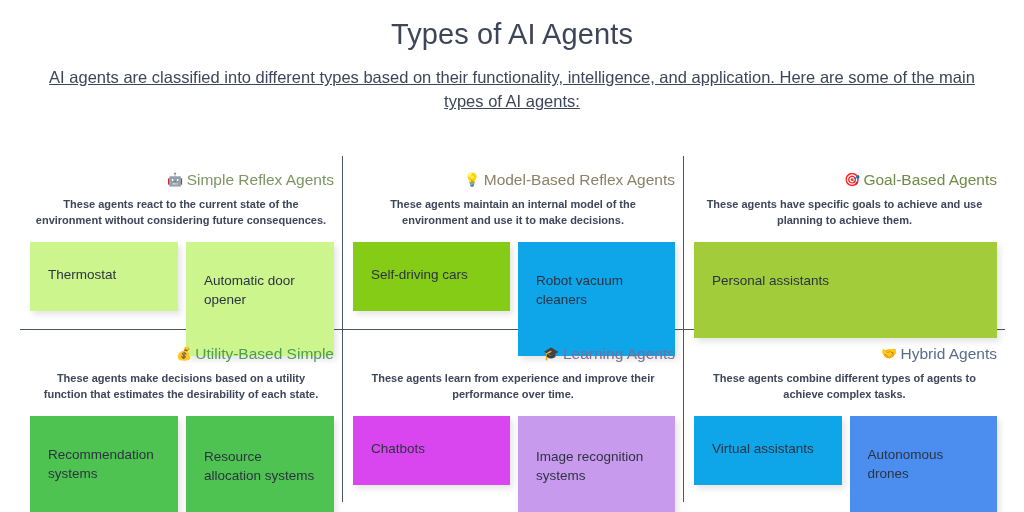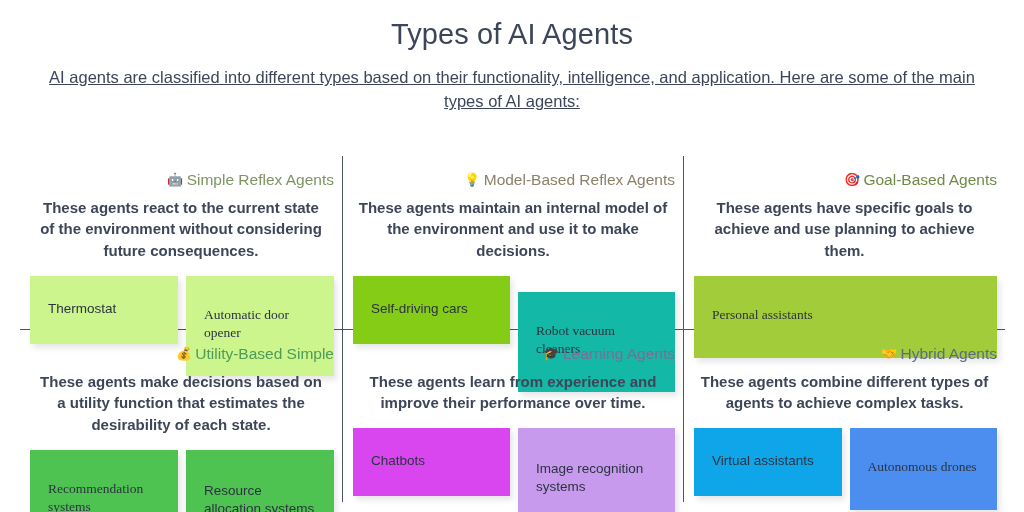--- a/index.html
+++ b/index.html
@@ -86,21 +86,21 @@
   }
 
   .card-title .emoji {
     font-size: 13px;
     margin-right: 3px;
     vertical-align: 1px;
   }
 
   .card-desc {
     text-align: center;
-    font-size: 15px;
+    font-size: 11px;
     font-weight: 600;
     color: #3d4659;
     line-height: 1.45;
     margin-top: 7px;
     padding: 0 6px;
   }
 
   
   .tiles {
     display: flex;
@@ -113,21 +113,21 @@
   .tile {
     flex: 1 1 0;
     min-width: 0;
     padding: 22px 14px 22px 18px;
     font-size: 13.5px;
     color: #2c3340;
     line-height: 1.35;
     box-shadow: 3px 4px 6px rgba(0,0,0,0.10);
   }
 
-  .tile.tall   { padding-top: 30px; padding-bottom: 34px; font-family: Liberation Serif, serif; }
+  .tile.tall   { padding-top: 30px; padding-bottom: 47px; }
   .tile.taller { padding-top: 32px; padding-bottom: 46px; }
   .tile.short  { padding-top: 24px; padding-bottom: 26px; }
 </style>
 </head>
 <body>
 
 <div class="page">
 
   <div class="header">
     <div class="page-title">Types of AI Agents</div>
@@ -152,21 +152,21 @@
     <div class="vdiv" style="background: rgb(75, 85, 103);"></div>
 
     <div class="cell">
       <div class="cell-inner">
         <div class="card-title" style="color: rgb(138, 129, 104);">
           <span class="emoji">💡</span><span>Model-Based Reflex Agents</span>
         </div>
         <div class="card-desc">These agents maintain an internal model of the environment and use it to make decisions.</div>
         <div class="tiles">
           <div class="tile short" style="background: #84cc16;">Self-driving cars</div>
-          <div class="tile tall" style="background: #14b8a6; margin-top: 16px;">Robot vacuum cleaners</div>
+          <div class="tile tall" style="background: #0ea5e9;">Robot vacuum cleaners</div>
         </div>
       </div>
     </div>
 
     <div class="vdiv" style="background: rgb(75, 85, 103);"></div>
 
     <div class="cell">
       <div class="cell-inner">
         <div class="card-title" style="color: rgb(111, 138, 71);">
           <span class="emoji">🎯</span><span>Goal-Based Agents</span>

